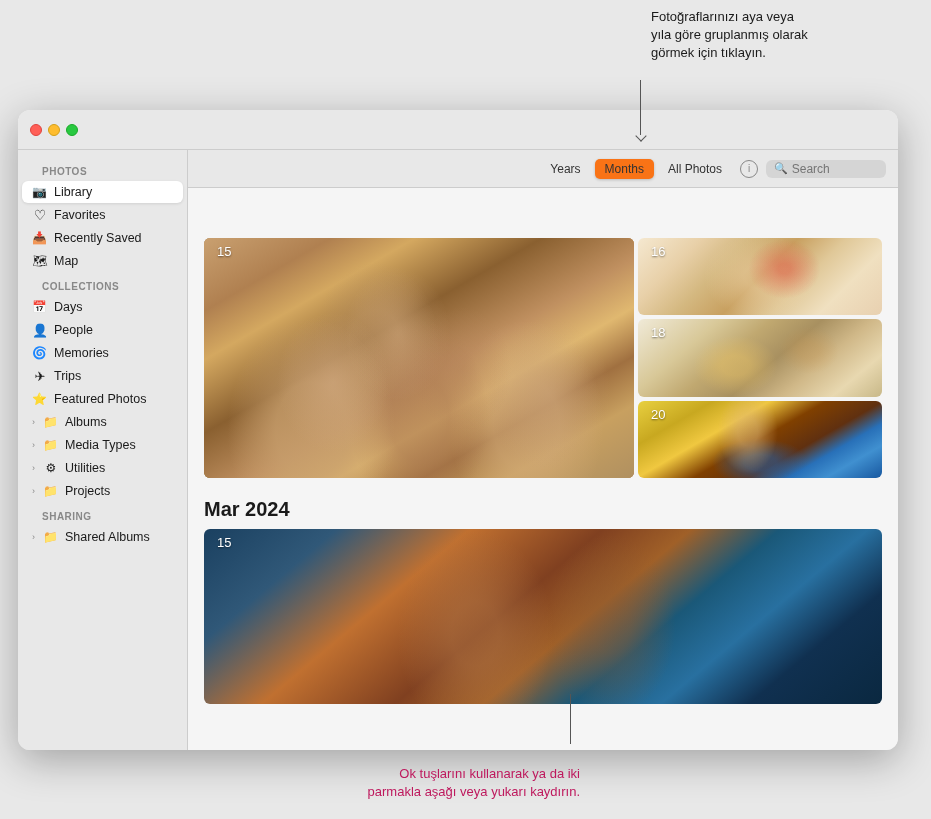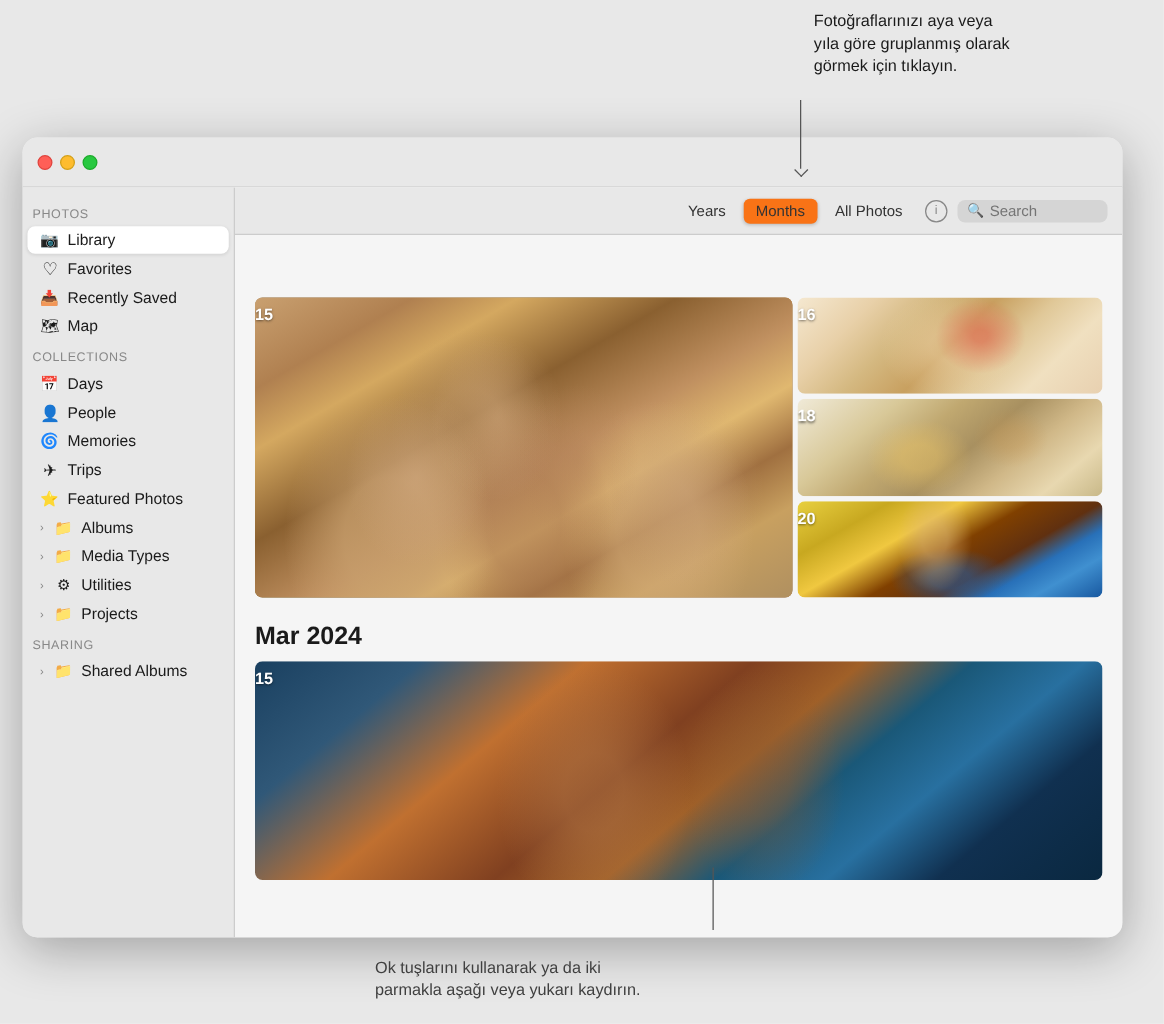--- a/index.html
+++ b/index.html
@@ -23,23 +23,23 @@
       line-height: 1.4;
       text-align: left;
       z-index: 100;
     }
     .callout-bottom {
       position: absolute;
       bottom: 18px;
       left: 300px;
       width: 280px;
       font-size: 13px;
-      color: #404040;
+      color: #be185d;
       line-height: 1.4;
-      text-align: left;
+      text-align: right;
       z-index: 100;
     }
 
     
     .callout-top-line {
       position: absolute;
       top: 80px;
       right: 290px;
       width: 1px;
       height: 55px;
@@ -120,24 +120,24 @@
     .sidebar {
       width: 170px;
       background: #e8e8e8;
       border-right: 1px solid #ccc;
       padding: 8px 0;
       overflow-y: auto;
       flex-shrink: 0;
     }
     .sidebar-section-label {
       font-size: 10px;
-      font-weight: 400;
+      font-weight: 700;
       color: #888;
       text-transform: uppercase;
-      padding: 8px 12px 3px 8px;
+      padding: 8px 12px 3px 24px;
       letter-spacing: 0.5px;
     }
     .sidebar-item {
       display: flex;
       align-items: center;
       padding: 3px 8px 3px 10px;
       font-size: 12.5px;
       color: #1a1a1a;
       cursor: pointer;
       border-radius: 6px;
@@ -274,23 +274,23 @@
       flex: 1;
       border-radius: 6px;
       overflow: hidden;
       position: relative;
     }
 
     
     .photo-num {
       position: absolute;
       top: 6px;
-      left: 0;
+      left: 13px;
       font-size: 13px;
-      font-weight: 700;
+      font-weight: 400;
       color: white;
       text-shadow: 0 1px 2px rgba(0,0,0,0.5);
       z-index: 2;
     }
 
     
     .mar-grid {
       height: 175px;
     }
     .mar-main {

